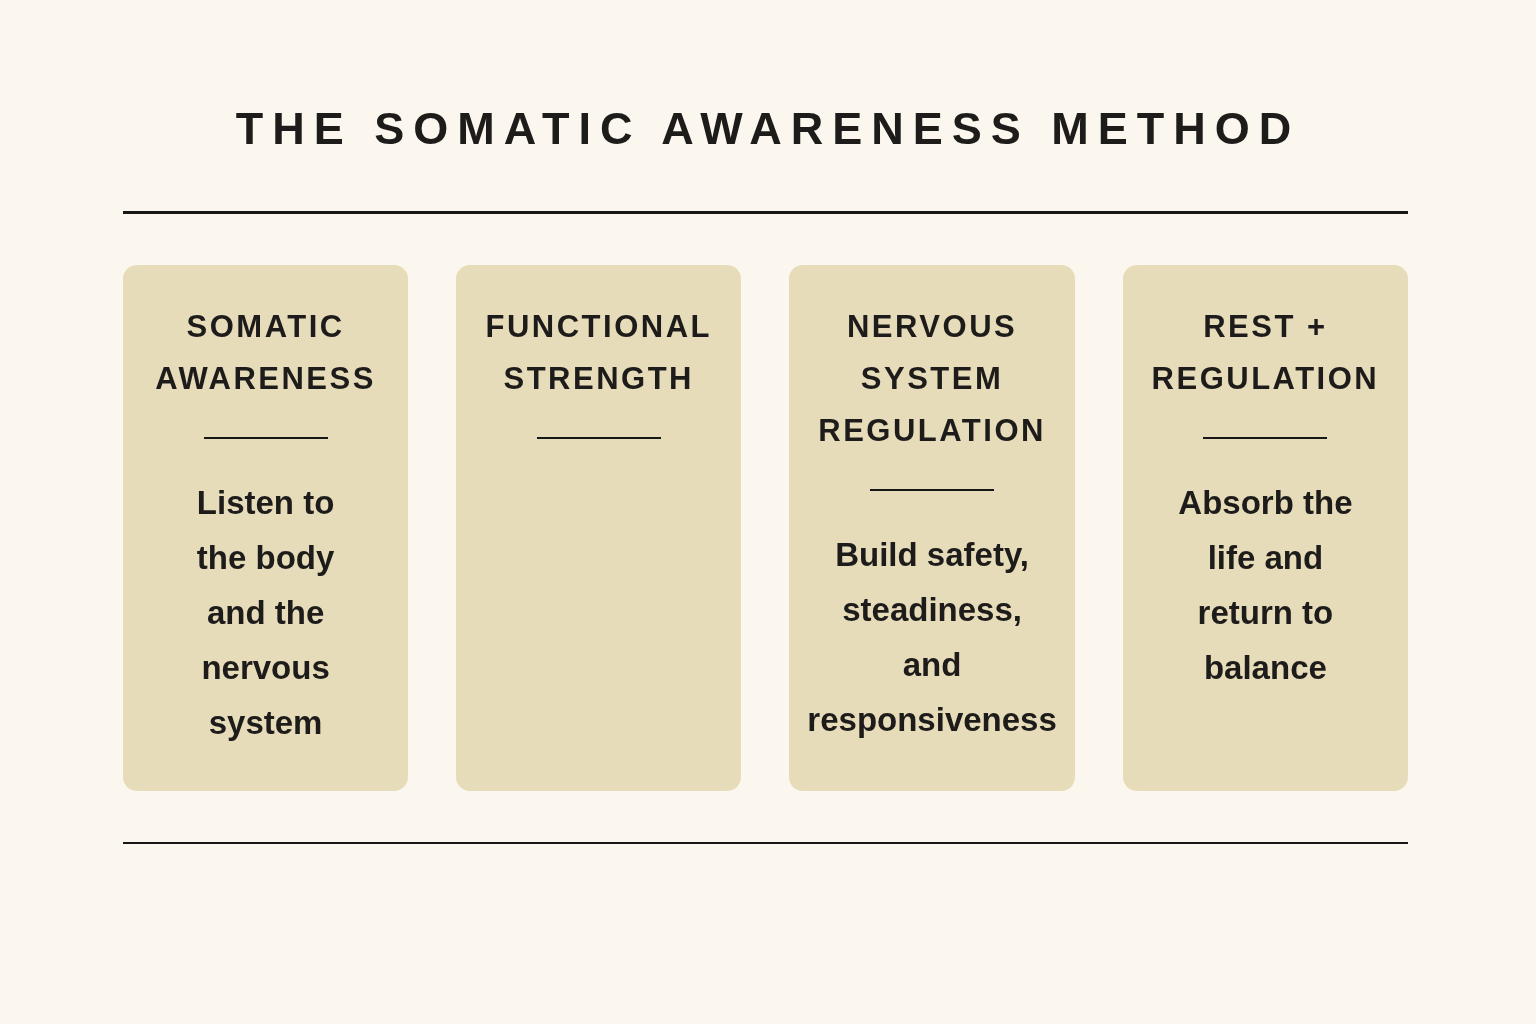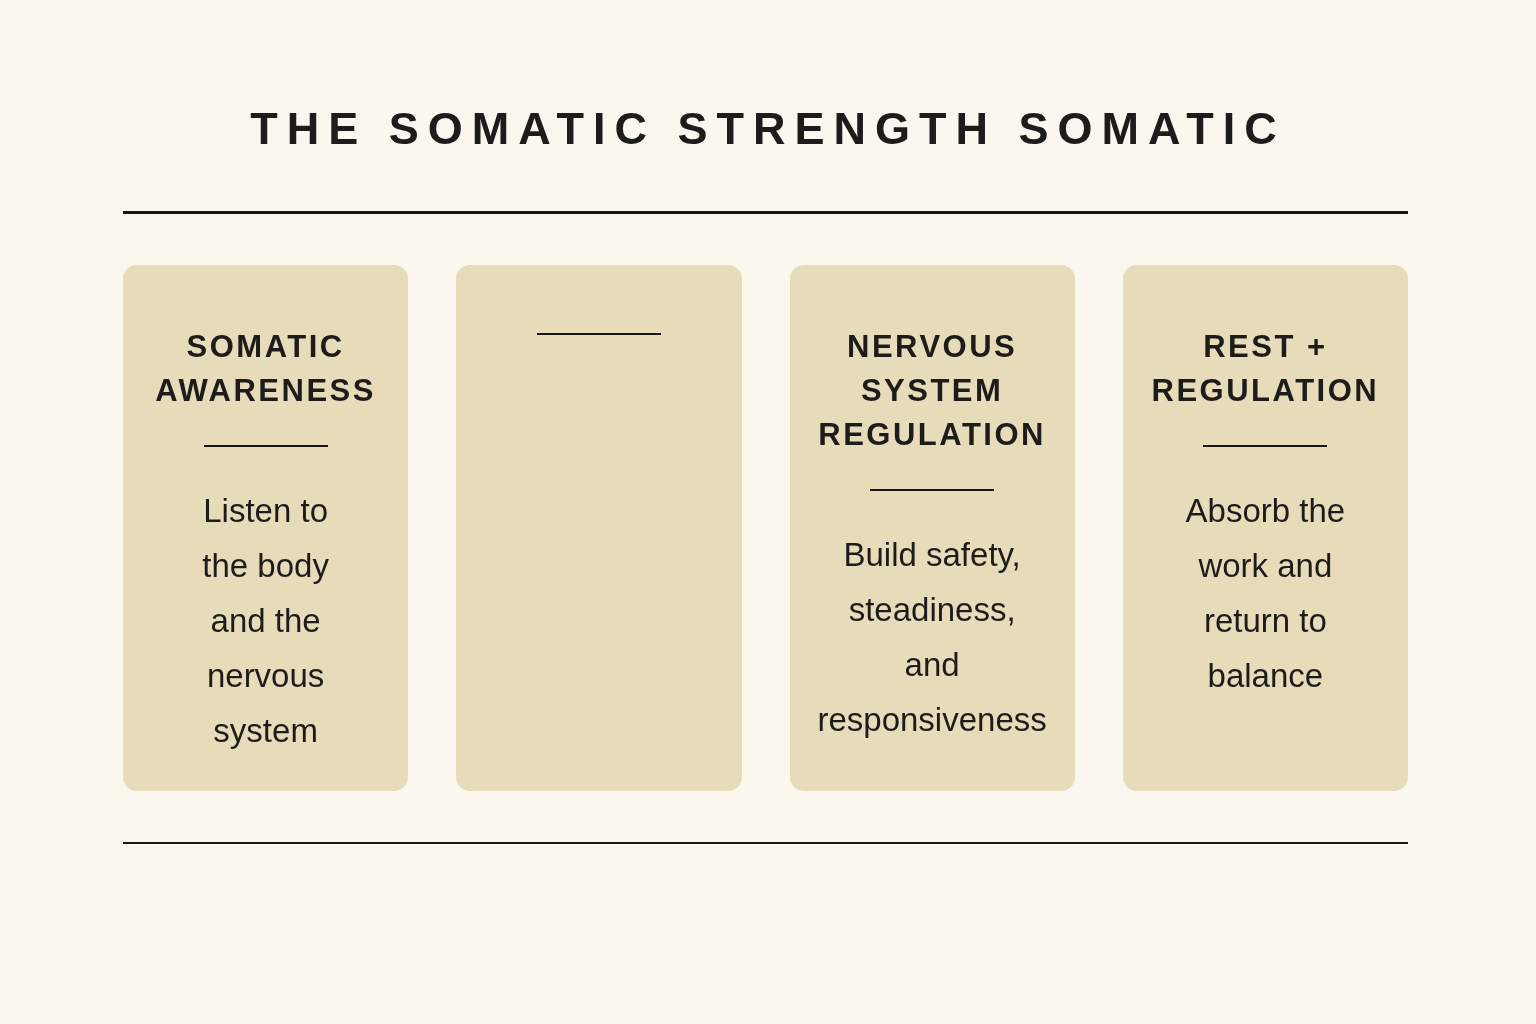--- a/index.html
+++ b/index.html
@@ -45,83 +45,84 @@
     height: 526px;
     background: var(--card, #e7dcba);
     border-radius: 14px;
     padding: 36px 18px 0;
     text-align: center;
   }
   .card-heading {
     font-size: 31px;
     font-weight: 700;
     letter-spacing: 2.5px;
-    line-height: 44px;
+    line-height: 52px;
     white-space: pre-line;
     color: var(--text, #1d1c1a);
-    margin-top: 24px;
   }
   .card-rule {
     width: 124px;
     height: 2px;
     background: var(--rule, #171717);
     margin: 32px auto 0;
   }
   .card-body {
     margin-top: 36px;
     font-size: 33px;
-    font-weight: 400;
+    font-weight: 700;
     line-height: 55px;
     white-space: pre-line;
     color: var(--text, #1d1c1a);
   }
 </style>
 </head>
 <body>
 
 <div class="page">
 
-  <h1 class="page-title">THE SOMATIC STRENGTH SOMATIC</h1>
+  <h1 class="page-title">THE SOMATIC AWARENESS METHOD</h1>
 
   <div class="rule rule-top"></div>
 
   <div class="cards">
 
     <section class="card">
       <h2 class="card-heading">SOMATIC
 AWARENESS</h2>
       <div class="card-rule"></div>
       <p class="card-body">Listen to
 the body
 and the
 nervous
 system</p>
     </section>
 
     <section class="card">
+      <h2 class="card-heading">FUNCTIONAL
+STRENGTH</h2>
       <div class="card-rule"></div>
     </section>
 
     <section class="card">
       <h2 class="card-heading">NERVOUS
 SYSTEM
 REGULATION</h2>
       <div class="card-rule"></div>
       <p class="card-body">Build safety,
 steadiness,
 and
 responsiveness</p>
     </section>
 
     <section class="card">
       <h2 class="card-heading">REST +
 REGULATION</h2>
       <div class="card-rule"></div>
       <p class="card-body">Absorb the
-work and
+life and
 return to
 balance</p>
     </section>
 
   </div>
 
   <div class="rule rule-bottom"></div>
 
 </div>
 

